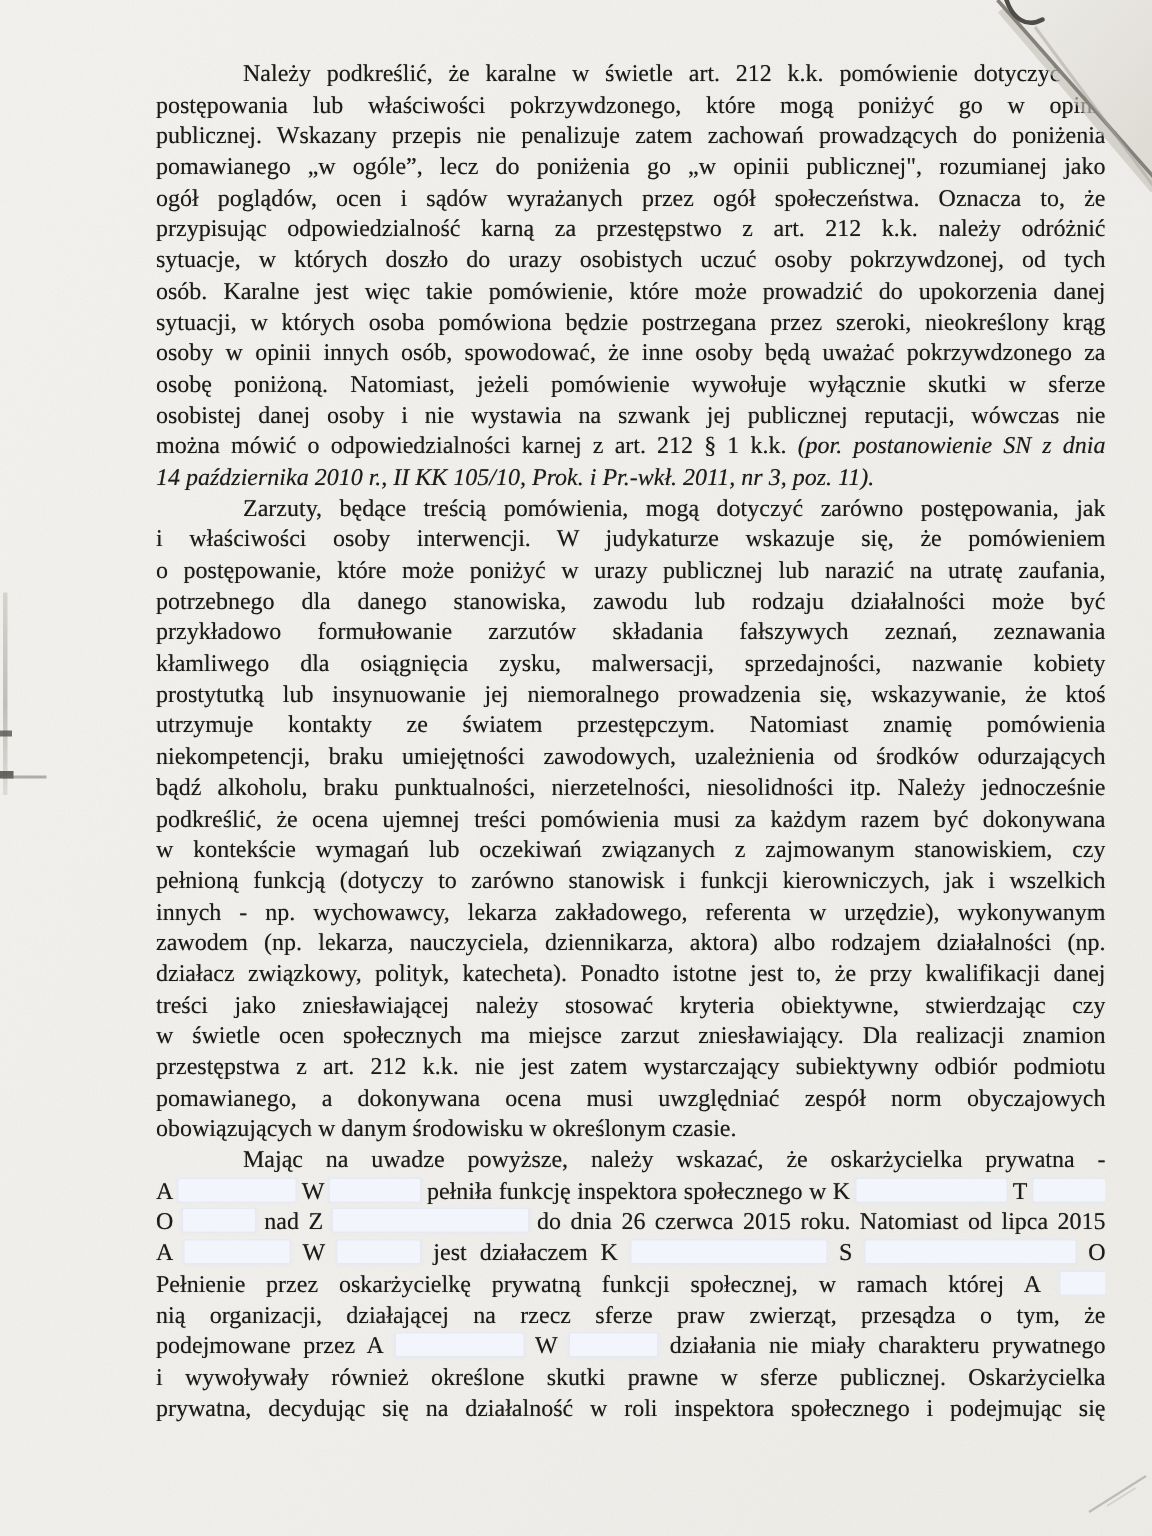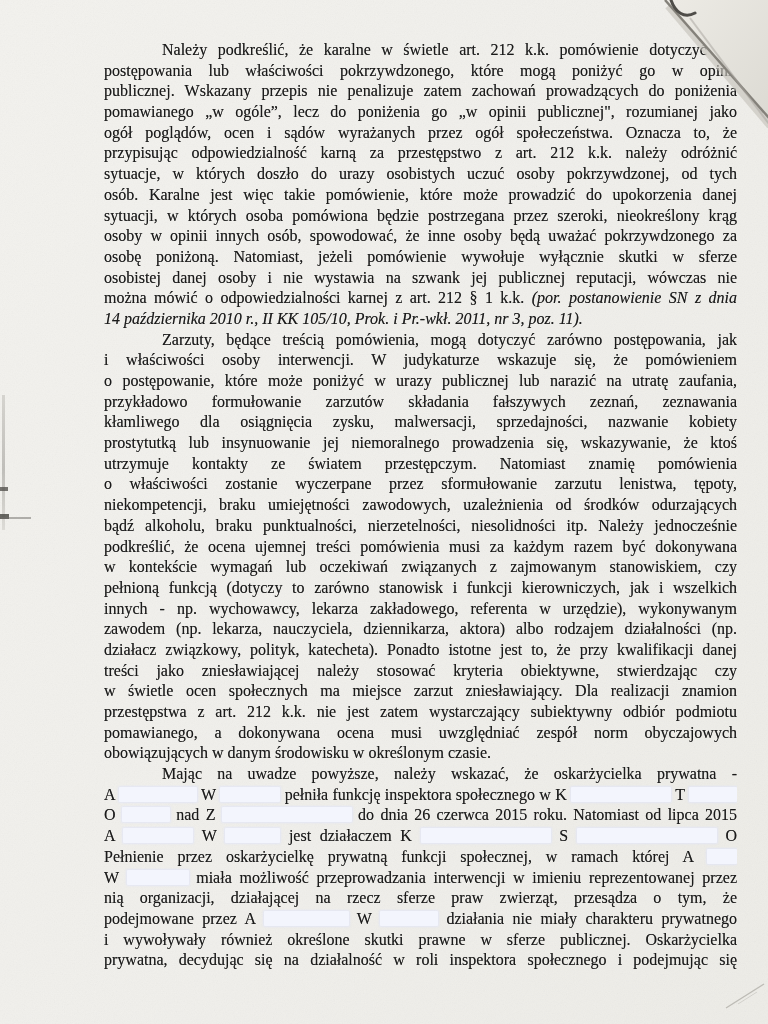--- a/index.html
+++ b/index.html
@@ -58,44 +58,43 @@
     <div class="line"><span>osób. Karalne jest więc takie pomówienie, które może prowadzić do upokorzenia danej</span></div>
     <div class="line"><span>sytuacji, w których osoba pomówiona będzie postrzegana przez szeroki, nieokreślony krąg</span></div>
     <div class="line"><span>osoby w opinii innych osób, spowodować, że inne osoby będą uważać pokrzywdzonego za</span></div>
     <div class="line"><span>osobę poniżoną. Natomiast, jeżeli pomówienie wywołuje wyłącznie skutki w sferze</span></div>
     <div class="line"><span>osobistej danej osoby i nie wystawia na szwank jej publicznej reputacji, wówczas nie</span></div>
     <div class="line"><span>można mówić o odpowiedzialności karnej z art. 212 § 1 k.k. </span><span class="it">(por. postanowienie SN z dnia</span></div>
     <div class="line last"><span class="it">14 października 2010 r., II KK 105/10, Prok. i Pr.-wkł. 2011, nr 3, poz. 11).</span></div>
     <div class="line ind"><span>Zarzuty, będące treścią pomówienia, mogą dotyczyć zarówno postępowania, jak</span></div>
     <div class="line"><span>i właściwości osoby interwencji. W judykaturze wskazuje się, że pomówieniem</span></div>
     <div class="line"><span>o postępowanie, które może poniżyć w urazy publicznej lub narazić na utratę zaufania,</span></div>
+    <div class="line"><span>potrzebnego dla danego stanowiska, zawodu lub rodzaju działalności może być</span></div>
     <div class="line"><span>przykładowo formułowanie zarzutów składania fałszywych zeznań, zeznawania</span></div>
     <div class="line"><span>kłamliwego dla osiągnięcia zysku, malwersacji, sprzedajności, nazwanie kobiety</span></div>
     <div class="line"><span>prostytutką lub insynuowanie jej niemoralnego prowadzenia się, wskazywanie, że ktoś</span></div>
     <div class="line"><span>utrzymuje kontakty ze światem przestępczym. Natomiast znamię pomówienia</span></div>
-    <div class="line"><span>o właściwości zostanie wyczerpane przez sformułowanie zarzutu lenistwa, tępoty,</span></div>
     <div class="line"><span>niekompetencji, braku umiejętności zawodowych, uzależnienia od środków odurzających</span></div>
     <div class="line"><span>bądź alkoholu, braku punktualności, nierzetelności, niesolidności itp. Należy jednocześnie</span></div>
     <div class="line"><span>podkreślić, że ocena ujemnej treści pomówienia musi za każdym razem być dokonywana</span></div>
     <div class="line"><span>w kontekście wymagań lub oczekiwań związanych z zajmowanym stanowiskiem, czy</span></div>
     <div class="line"><span>pełnioną funkcją (dotyczy to zarówno stanowisk i funkcji kierowniczych, jak i wszelkich</span></div>
     <div class="line"><span>innych - np. wychowawcy, lekarza zakładowego, referenta w urzędzie), wykonywanym</span></div>
     <div class="line"><span>zawodem (np. lekarza, nauczyciela, dziennikarza, aktora) albo rodzajem działalności (np.</span></div>
     <div class="line"><span>działacz związkowy, polityk, katecheta). Ponadto istotne jest to, że przy kwalifikacji danej</span></div>
     <div class="line"><span>treści jako zniesławiającej należy stosować kryteria obiektywne, stwierdzając czy</span></div>
     <div class="line"><span>w świetle ocen społecznych ma miejsce zarzut zniesławiający. Dla realizacji znamion</span></div>
     <div class="line"><span>przestępstwa z art. 212 k.k. nie jest zatem wystarczający subiektywny odbiór podmiotu</span></div>
     <div class="line"><span>pomawianego, a dokonywana ocena musi uwzględniać zespół norm obyczajowych</span></div>
     <div class="line last"><span>obowiązujących w danym środowisku w określonym czasie.</span></div>
     <div class="line ind"><span>Mając na uwadze powyższe, należy wskazać, że oskarżycielka prywatna -</span></div>
     <div class="line"><span>A</span> <span class="redact" style="width: 78px; background: rgb(243, 245, 253);"></span> <span>W</span> <span class="redact" style="width: 60px; background: rgb(243, 245, 253);"></span> <span>pełniła funkcję inspektora społecznego w K</span> <span class="redact" style="width: 100px; background: rgb(243, 245, 253);"></span> <span>T</span> <span class="redact" style="width: 48px; background: rgb(243, 245, 253);"></span> </div>
     <div class="line"><span>O</span> <span class="redact" style="width: 48px; background: rgb(243, 245, 253);"></span> <span>nad Z</span> <span class="redact" style="width: 130px; background: rgb(243, 245, 253);"></span> <span>do dnia 26 czerwca 2015 roku. Natomiast od lipca 2015 roku</span></div>
     <div class="line"><span>A</span> <span class="redact" style="width: 70px; background: rgb(243, 245, 253);"></span> <span>W</span> <span class="redact" style="width: 55px; background: rgb(243, 245, 253);"></span> <span>jest działaczem K</span> <span class="redact" style="width: 130px; background: rgb(243, 245, 253);"></span> <span>S</span> <span class="redact" style="width: 140px; background: rgb(243, 245, 253);"></span> <span>O</span>    </div>
     <div class="line"><span>Pełnienie przez oskarżycielkę prywatną funkcji społecznej, w ramach której A</span> <span class="redact" style="width: 30px; background: rgb(243, 245, 253);"></span> </div>
-    <div class="line"><span>W</span> <span class="redact" style="width: 62px; background: rgb(243, 245, 253);"></span> <span>miała możliwość przeprowadzania interwencji w imieniu reprezentowanej przez</span></div>
     <div class="line"><span>nią organizacji, działającej na rzecz sferze praw zwierząt, przesądza o tym, że</span></div>
     <div class="line"><span>podejmowane przez A</span> <span class="redact" style="width: 85px; background: rgb(243, 245, 253);"></span> <span>W</span> <span class="redact" style="width: 58px; background: rgb(243, 245, 253);"></span> <span>działania nie miały charakteru prywatnego</span></div>
     <div class="line"><span>i wywoływały również określone skutki prawne w sferze publicznej. Oskarżycielka</span></div>
     <div class="line"><span>prywatna, decydując się na działalność w roli inspektora społecznego i podejmując się</span></div>
   </div>
 
 <div class="artifact" id="edge-streak"></div>
 <div class="artifact" id="edge-dash"></div>
 <div class="artifact" id="edge-mark"></div>
 <div class="artifact" id="edge-squiggle"></div>

